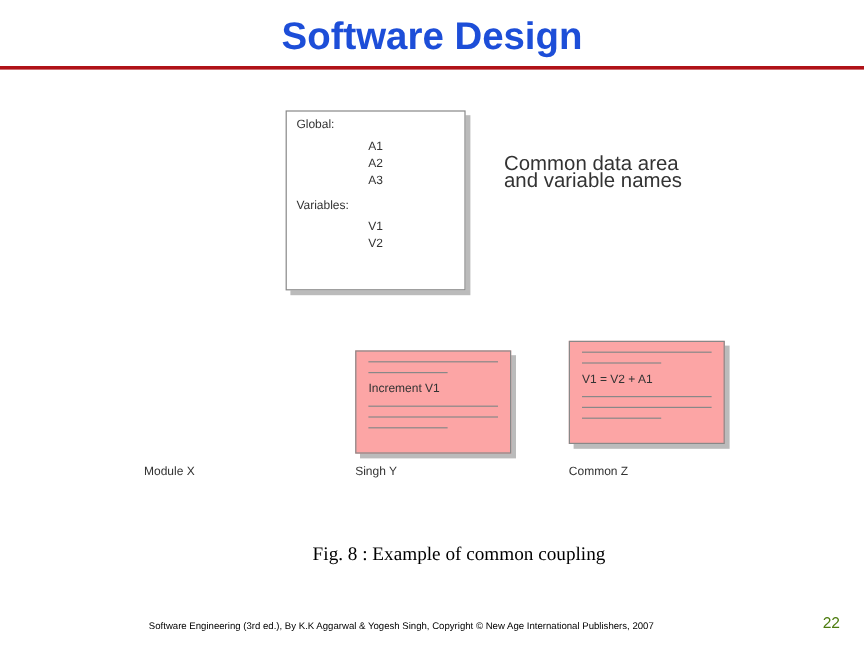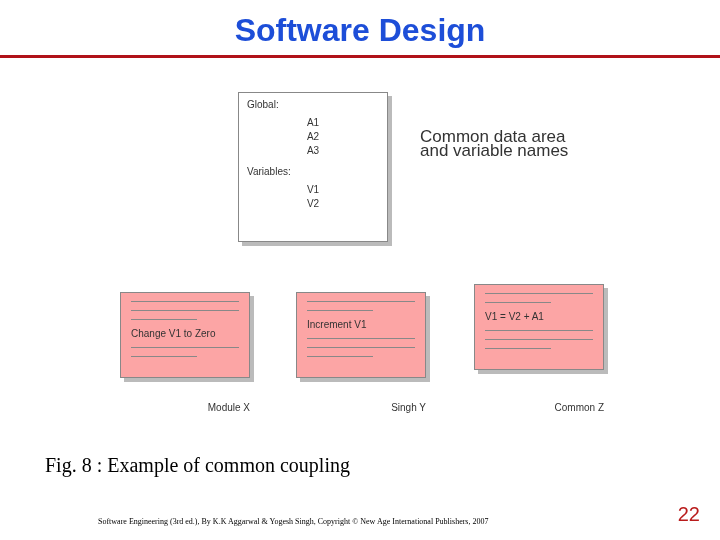--- a/index.html
+++ b/index.html
@@ -92,48 +92,48 @@
     font-size: 10px;
     color: #333;
     margin: 6px 0 8px 0;
   }
   .mod-label {
     position: absolute;
     font-size: 10px;
     color: #333;
     top: 300px;
     width: 130px;
-    text-align: right;
-    margin-top: 14px;
+    text-align: left;
   }
   .lx { left: 120px; }
   .ly { left: 296px; }
   .lz { left: 474px; }
   .caption {
+    text-align: center;
     font-family: 'Times New Roman', serif;
-    font-size: 20px;
+    font-size: 16px;
     color: #000;
     margin-top: 46px;
     padding-left: 45px;
   }
   .footer {
     position: absolute;
     bottom: 14px;
-    left: 98px;
+    left: 124px;
     font-size: 8px;
-    font-family: Liberation Serif, serif;
+    font-family: Liberation Sans, sans-serif;
     color: #000;
   }
   .slide-num {
     position: absolute;
     bottom: 14px;
     right: 20px;
-    font-size: 20px;
+    font-size: 13px;
     font-family: Arial, sans-serif;
-    color: #b91c1c;
+    color: #4d7c0f;
   }
 </style>
 </head>
 <body>
 
 <div class="title">Software Design</div>
 <div class="rule"></div>
 
 <div class="diagram-area">
 
@@ -146,28 +146,20 @@
     </div>
     <div class="g-label" style="margin-top:8px">Variables:</div>
     <div class="g-vals">
       <div>V1</div>
       <div>V2</div>
     </div>
   </div>
 
   <div class="annotation">Common data area and variable names</div>
 
-  <div class="module-box mx">
-    <div class="line-row"></div>
-    <div class="line-row"></div>
-    <div class="line-row short"></div>
-    <div class="mod-text">Change V1 to Zero</div>
-    <div class="line-row"></div>
-    <div class="line-row short"></div>
-  </div>
   <div class="module-box my">
     <div class="line-row"></div>
     <div class="line-row short"></div>
     <div class="mod-text">Increment V1</div>
     <div class="line-row"></div>
     <div class="line-row"></div>
     <div class="line-row short"></div>
   </div>
   <div class="module-box mz">
     <div class="line-row"></div>

